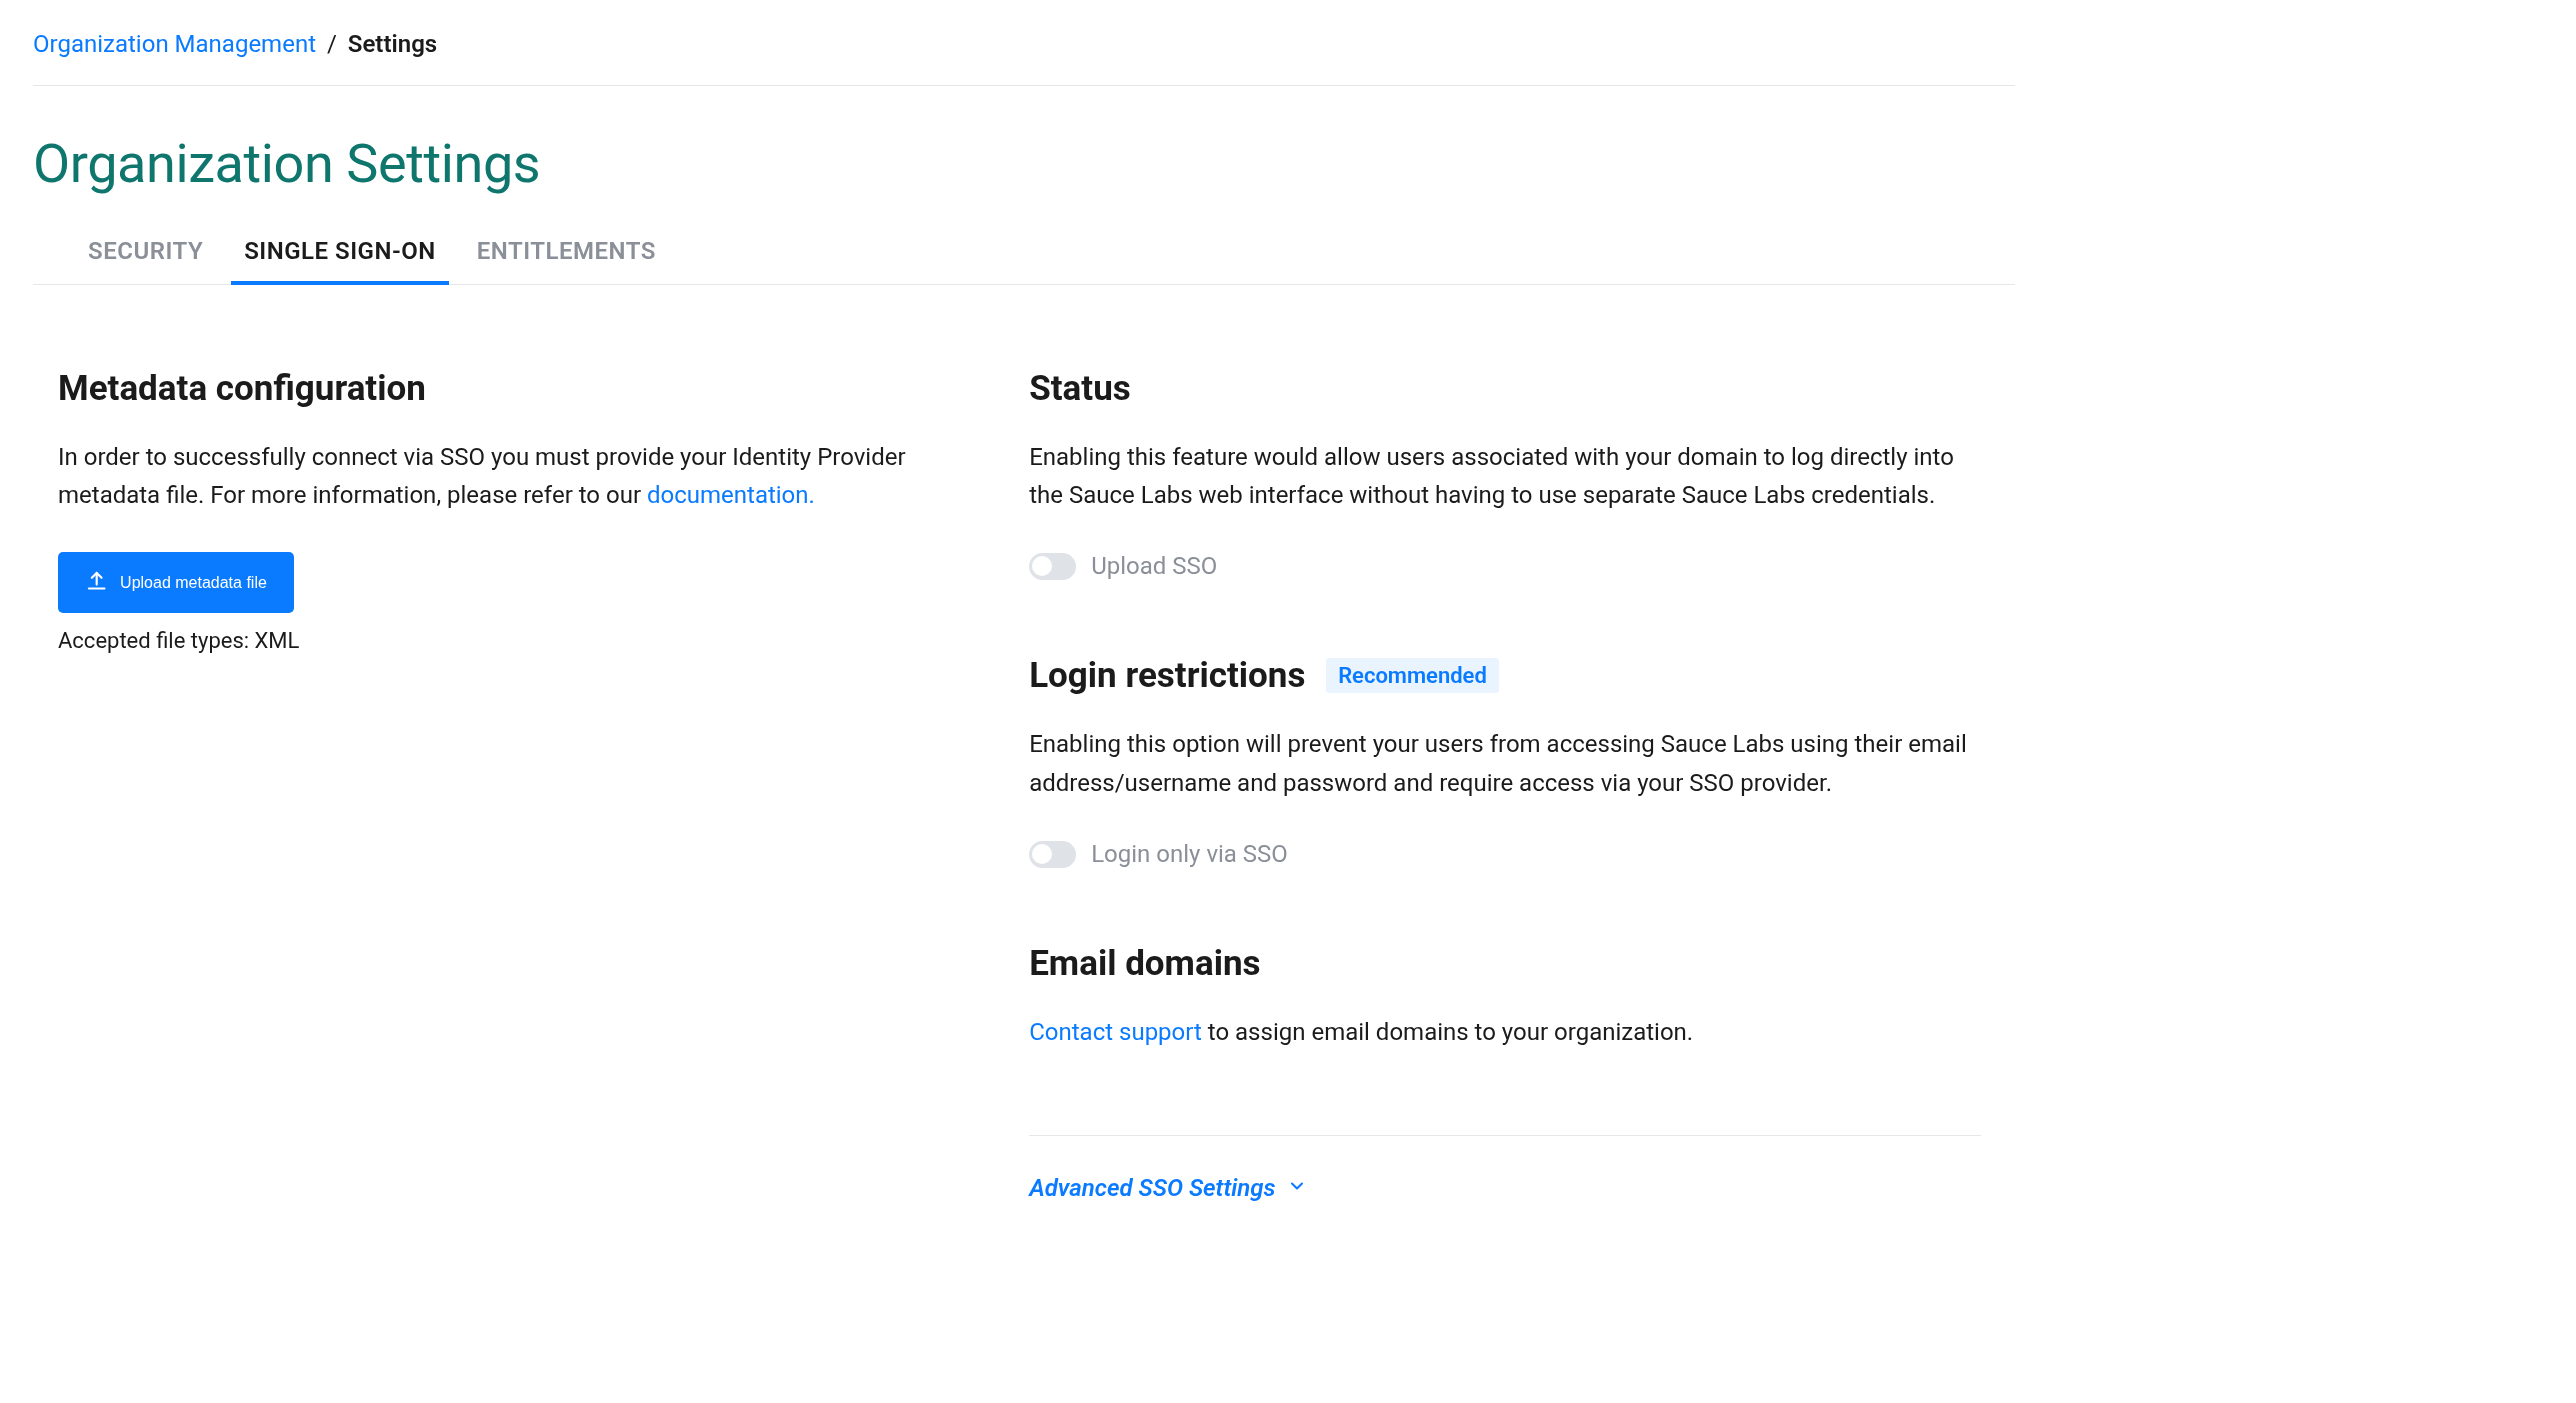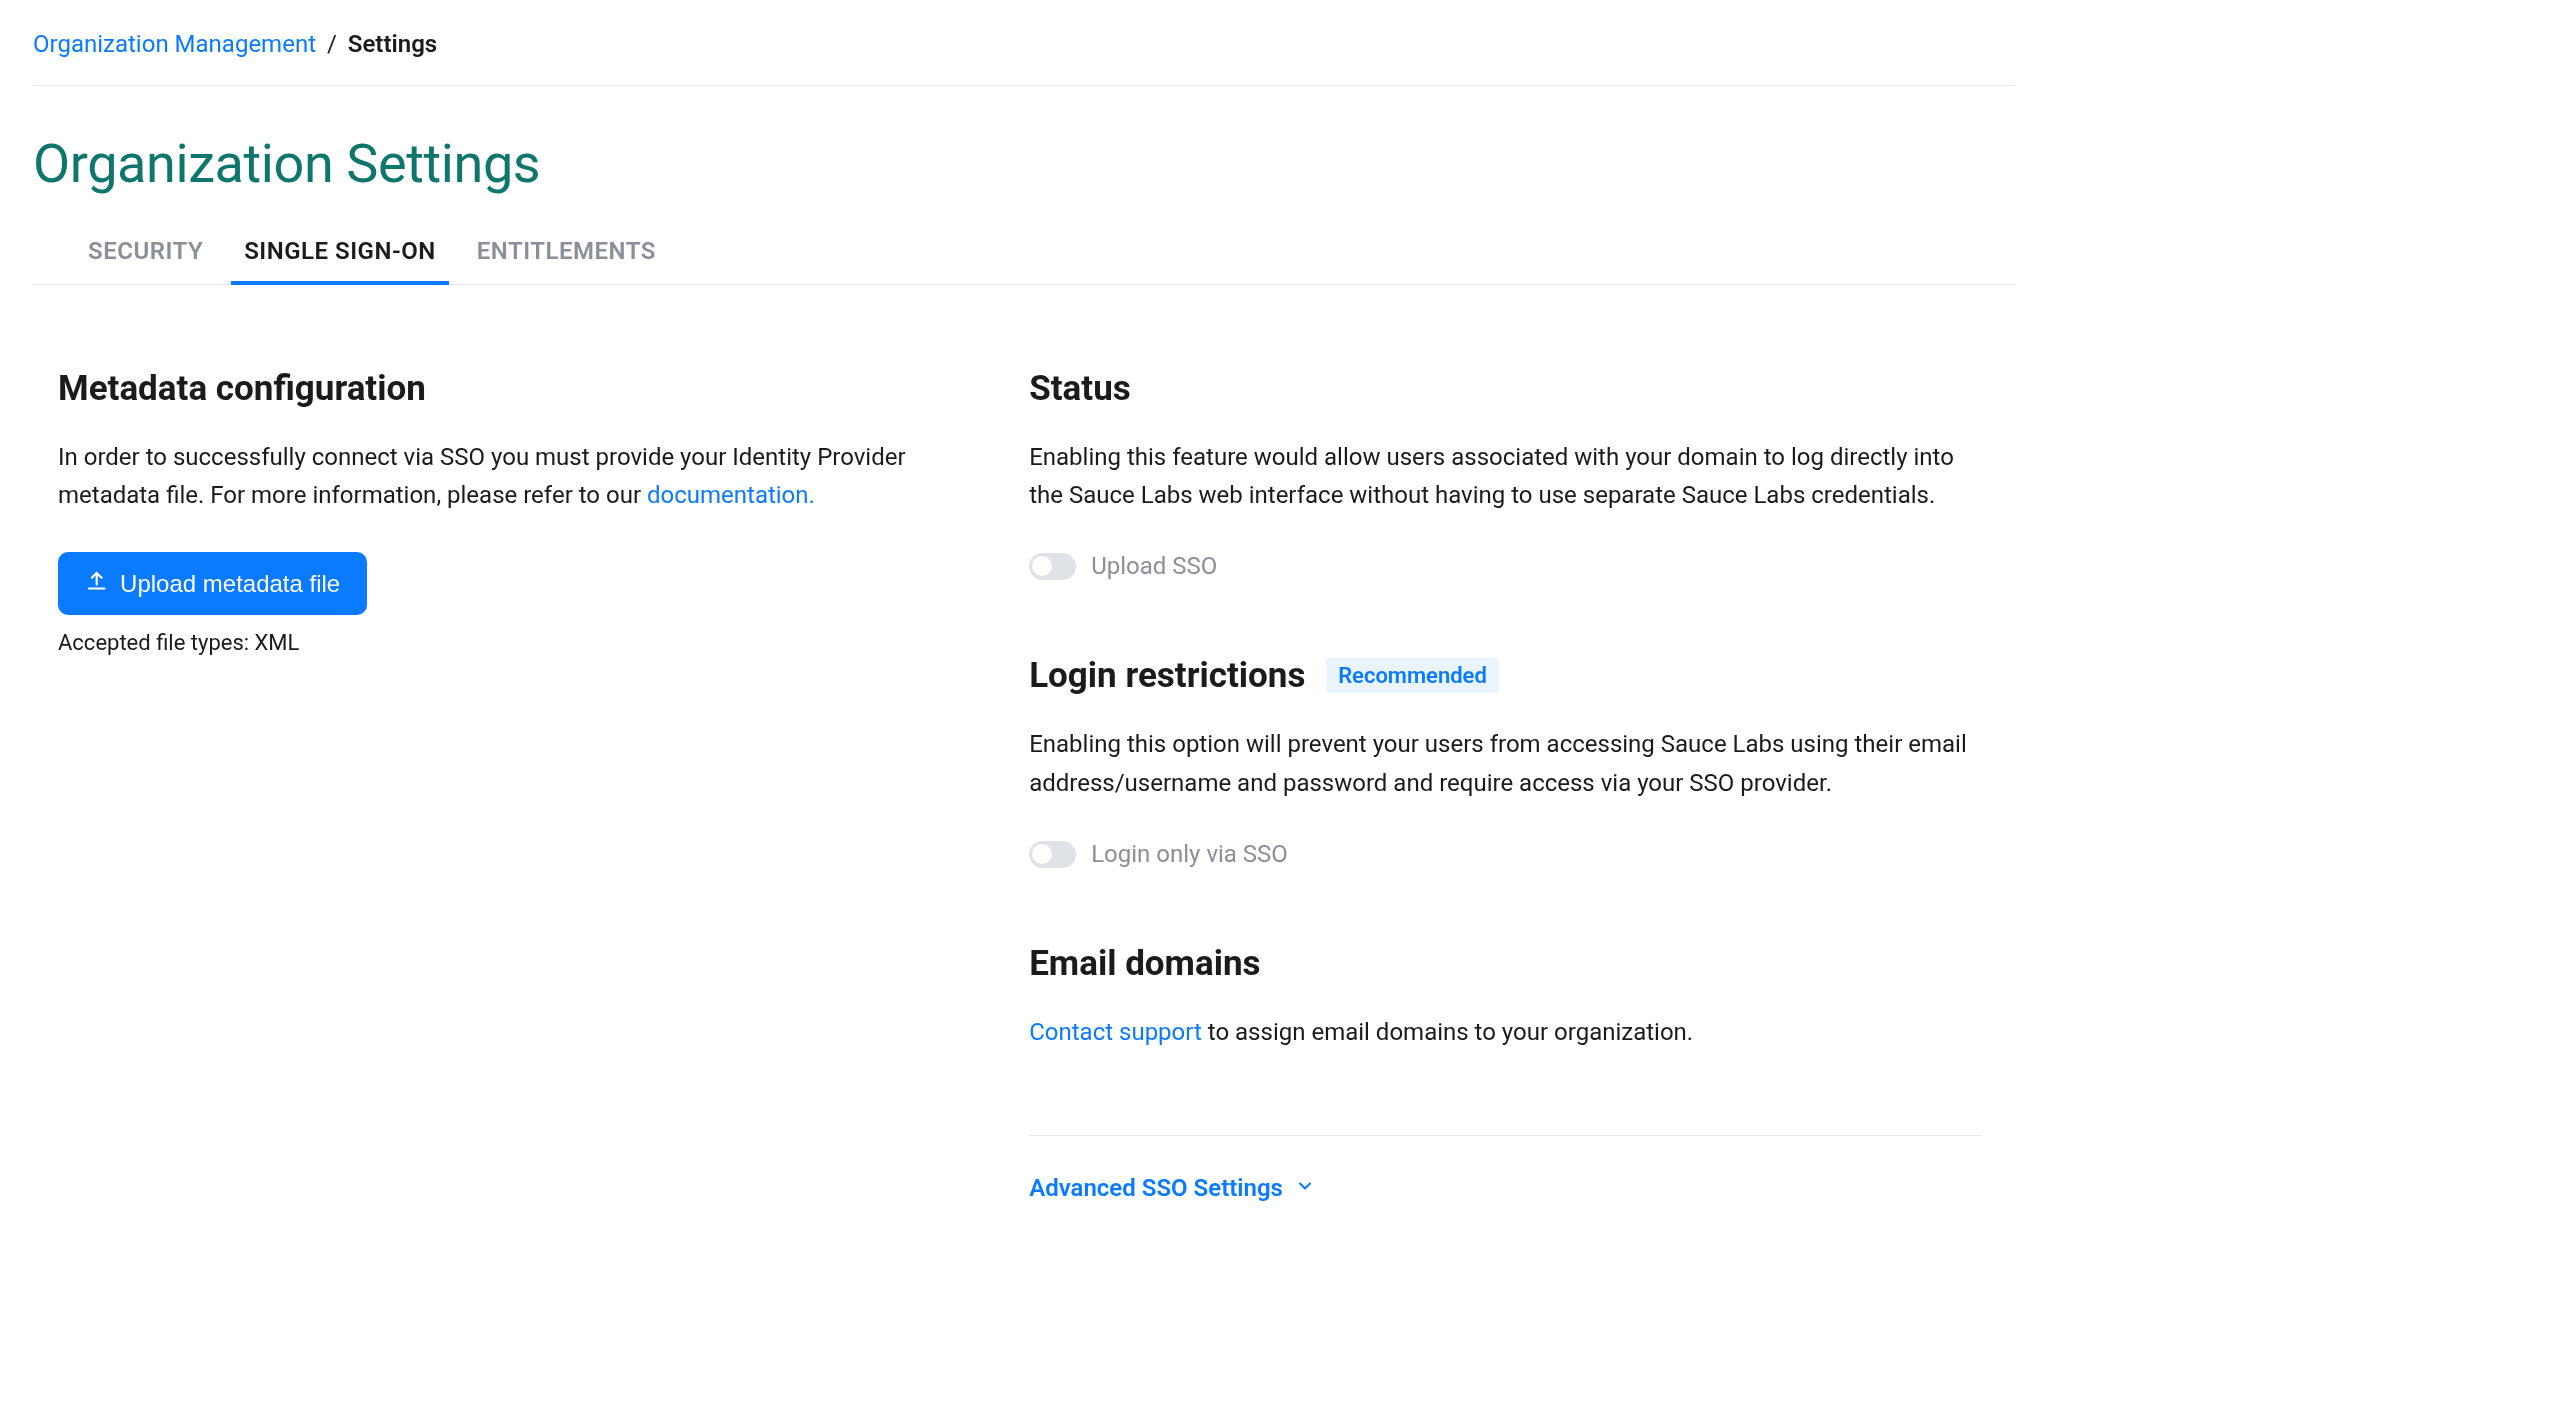--- a/index.html
+++ b/index.html
@@ -114,24 +114,24 @@
   .body-text a, .link {
     color: #0a7bff;
     text-decoration: none;
   }
   .upload-btn {
     display: inline-flex;
     align-items: center;
     gap: 11.7px;
     background: #0a7bff;
     color: #fff;
-    font-size: 24px;
+    font-size: 16px;
     font-weight: 500;
     padding: 16.7px 27px;
-    border-radius: 10px;
+    border-radius: 5px;
     cursor: pointer;
     border: none;
   }
   .upload-btn svg {
     width: 23.4px;
     height: 23.4px;
   }
   .file-note {
     font-size: 22px;
     color: #1b1b1b;
@@ -184,20 +184,21 @@
     margin-top: 38px;
     display: flex;
     align-items: center;
     gap: 11.7px;
   }
   .adv-row .adv-link {
     color: #0a7bff;
     font-size: 24px;
     font-weight: 600;
     text-decoration: none;
+    font-style: italic;
   }
   .adv-row svg {
     width: 20px;
     height: 20px;
   }
   .right-section {
     margin-bottom: 16.7px;
   }
 </style>
 </head>

